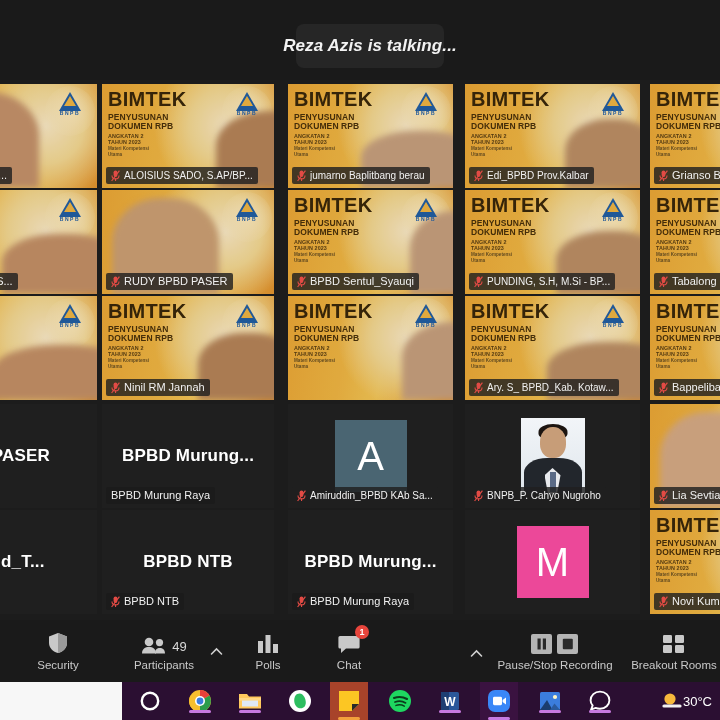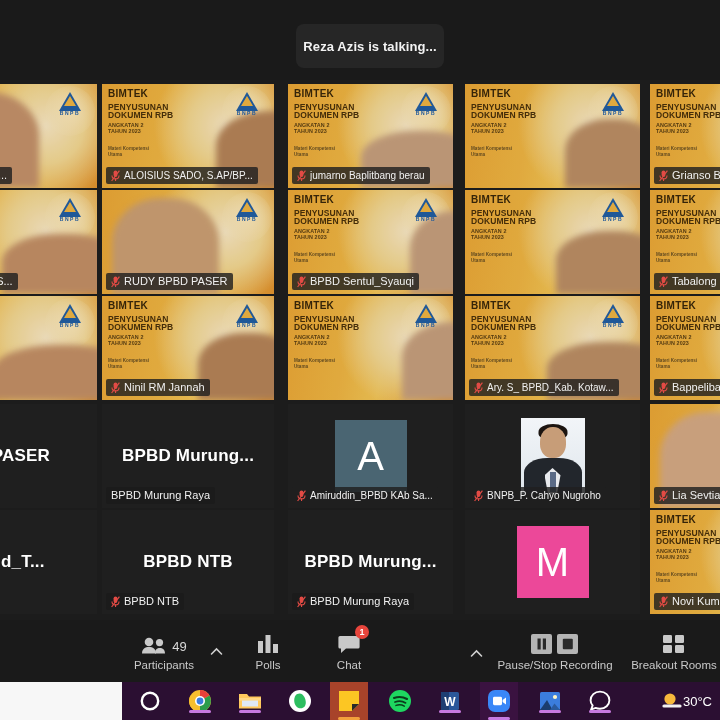--- a/index.html
+++ b/index.html
@@ -7,22 +7,22 @@
     font-family:"Liberation Sans", sans-serif; }
 
   #app { position:relative; width:720px; height:720px; background:#1c1c1c; }
 
   
   .topbar { position:absolute; left:0; top:0; width:720px; height:80px;
     background:#1a1a1a; }
   .talking-pill { position:absolute; left:296px; top:24px; width:148px; height:44px;
     background:#262626; border-radius:8px; display:flex; align-items:center;
     justify-content:center; }
-  .talking-pill span { color:#f2f2f2; font-size:13px; font-weight:bold;
-    letter-spacing:.1px; white-space:nowrap; }
+  .talking-pill span { color:#f2f2f2; font-size:17px; font-weight:bold;
+    letter-spacing:.1px; white-space:nowrap;font-style:italic; }
 
   
   .grid { position:absolute; left:0; top:84px; width:720px; height:536px; }
   .row { position:absolute; left:0; width:720px; height:104px; }
   .r0{top:0;} .r1{top:106px;} .r2{top:212px;} .r3{top:320px;} .r4{top:426px;}
 
   .tile { position:absolute; top:0; height:104px; overflow:hidden;
     background:#1e1e1e; }
 
   
@@ -34,21 +34,21 @@
 
   
   .poster { position:absolute; inset:0;
     background:
       radial-gradient(circle at 72% 40%, #fbe9c2 0%, #f7d98f 26%, rgba(247,217,143,0) 52%),
       linear-gradient(100deg,#f0a830 0%, #f4b63c 36%, #f7c64f 58%, #e8952a 100%);
   }
   .poster.dim { filter:brightness(.93) saturate(.95); }
   .poster-txt { position:absolute; left:6px; top:5px; color:#4a3210;
     font-weight:bold; line-height:1.05; text-align:left; }
-  .p-title { font-size:10px; letter-spacing:.3px; color:#3a2708; }
+  .p-title { font-size:20px; letter-spacing:.3px; color:#3a2708; }
   .p-sub { font-size:8.5px; margin-top:3px; color:#4a3008; letter-spacing:.1px; }
   .p-small { font-size:5.4px; margin-top:3px; color:#5a3e10; letter-spacing:.1px; }
   .p-foot { position:absolute; left:6px; top:62px; font-size:4.6px; color:#6b5020;
     font-weight:bold; line-height:1.4; }
   .bnpb { position:absolute; right:10px; top:8px; width:34px; text-align:center; }
   .bnpb .tri { width:0; height:0; margin:0 auto;
     border-left:11px solid transparent; border-right:11px solid transparent;
     border-bottom:19px solid #1f5fa8; }
   .bnpb .tri-in { position:relative; top:-15px; width:0; height:0; margin:0 auto;
     border-left:6px solid transparent; border-right:6px solid transparent;
@@ -211,20 +211,31 @@
               <div class="p-sub">PENYUSUNAN<br>DOKUMEN RPB</div>
               <div class="p-small">ANGKATAN 2<br>TAHUN 2023</div>
             </div>
             <div class="p-foot">Materi Kompetensi<br>Utama</div>
             <div class="bnpb">
               <div class="tri"></div>
               <div class="tri-in"></div>
               <div class="lbl">BNPB</div>
             </div>
           </div>
+          <div class="namebar">
+            <span class="mic">
+              <svg width="9" height="12" viewBox="0 0 9 12">
+                <rect x="2.6" y="0.4" width="3.8" height="6.6" rx="1.9" fill="#e24b45"></rect>
+                <path d="M1 5.4 A3.5 3.5 0 0 0 8 5.4" stroke="#e24b45" stroke-width="1.1" fill="none"></path>
+                <rect x="4" y="8.4" width="1.1" height="2.6" fill="#e24b45"></rect>
+                <path d="M0.6 11 L8.4 0.6" stroke="#e24b45" stroke-width="1.2"></path>
+              </svg>
+            </span>
+            <span class="nb-text small">Edi_BPBD Prov.Kalbar</span>
+          </div>
         </div>
         <div class="tile c4">
           <div class="poster dim">
             <div class="poster-txt">
               <div class="p-title">BIMTEK</div>
               <div class="p-sub">PENYUSUNAN<br>DOKUMEN RPB</div>
               <div class="p-small">ANGKATAN 2<br>TAHUN 2023</div>
             </div>
             <div class="p-foot">Materi Kompetensi<br>Utama</div>
           </div>
@@ -314,20 +325,31 @@
               <div class="p-title">BIMTEK</div>
               <div class="p-sub">PENYUSUNAN<br>DOKUMEN RPB</div>
               <div class="p-small">ANGKATAN 2<br>TAHUN 2023</div>
             </div>
             <div class="p-foot">Materi Kompetensi<br>Utama</div>
             <div class="bnpb">
               <div class="tri"></div>
               <div class="tri-in"></div>
               <div class="lbl">BNPB</div>
             </div>
+          </div>
+          <div class="namebar">
+            <span class="mic">
+              <svg width="9" height="12" viewBox="0 0 9 12">
+                <rect x="2.6" y="0.4" width="3.8" height="6.6" rx="1.9" fill="#e24b45"></rect>
+                <path d="M1 5.4 A3.5 3.5 0 0 0 8 5.4" stroke="#e24b45" stroke-width="1.1" fill="none"></path>
+                <rect x="4" y="8.4" width="1.1" height="2.6" fill="#e24b45"></rect>
+                <path d="M0.6 11 L8.4 0.6" stroke="#e24b45" stroke-width="1.2"></path>
+              </svg>
+            </span>
+            <span class="nb-text small">PUNDING, S.H, M.Si -  BP...</span>
           </div>
         </div>
         <div class="tile c4">
           <div class="poster dim">
             <div class="poster-txt">
               <div class="p-title">BIMTEK</div>
               <div class="p-sub">PENYUSUNAN<br>DOKUMEN RPB</div>
               <div class="p-small">ANGKATAN 2<br>TAHUN 2023</div>
             </div>
             <div class="p-foot">Materi Kompetensi<br>Utama</div>
@@ -584,20 +606,29 @@
               </svg>
             </span>
             <span class="nb-text">Novi Kum</span>
           </div>
         </div>
       </div>
     </div>
 
   <div class="toolbar">
 
+    <div class="tb-item" style="left:22px;width:72px;">
+      <div class="tb-ico">
+        <svg width="20" height="22" viewBox="0 0 20 22">
+            <path d="M10 1 L19 4.5 V11 C19 16 14.8 19.8 10 21 C5.2 19.8 1 16 1 11 V4.5 Z" fill="#c9c9c9"></path>
+            <path d="M10 1 L19 4.5 V11 C19 16 14.8 19.8 10 21 Z" fill="#9a9a9a"></path>
+          </svg>
+      </div>
+      <div class="tb-lbl">Security</div>
+    </div>
 
     <div class="tb-item" style="left:118px;width:92px;">
       <div class="tb-ico">
         <svg width="26" height="17" viewBox="0 0 26 17">
             <circle cx="8" cy="5" r="4.3" fill="#c9c9c9"></circle>
             <circle cx="18.5" cy="5.6" r="3.6" fill="#c9c9c9"></circle>
             <path d="M1 16.5 C1 11.8 4.2 10 8 10 C11.8 10 15 11.8 15 16.5 Z" fill="#c9c9c9"></path>
             <path d="M14 16.5 C14 12.6 16 11 18.8 11 C21.6 11 24 12.6 24 16.5 Z" fill="#c9c9c9"></path>
           </svg>
         <span class="pcount">49</span>

